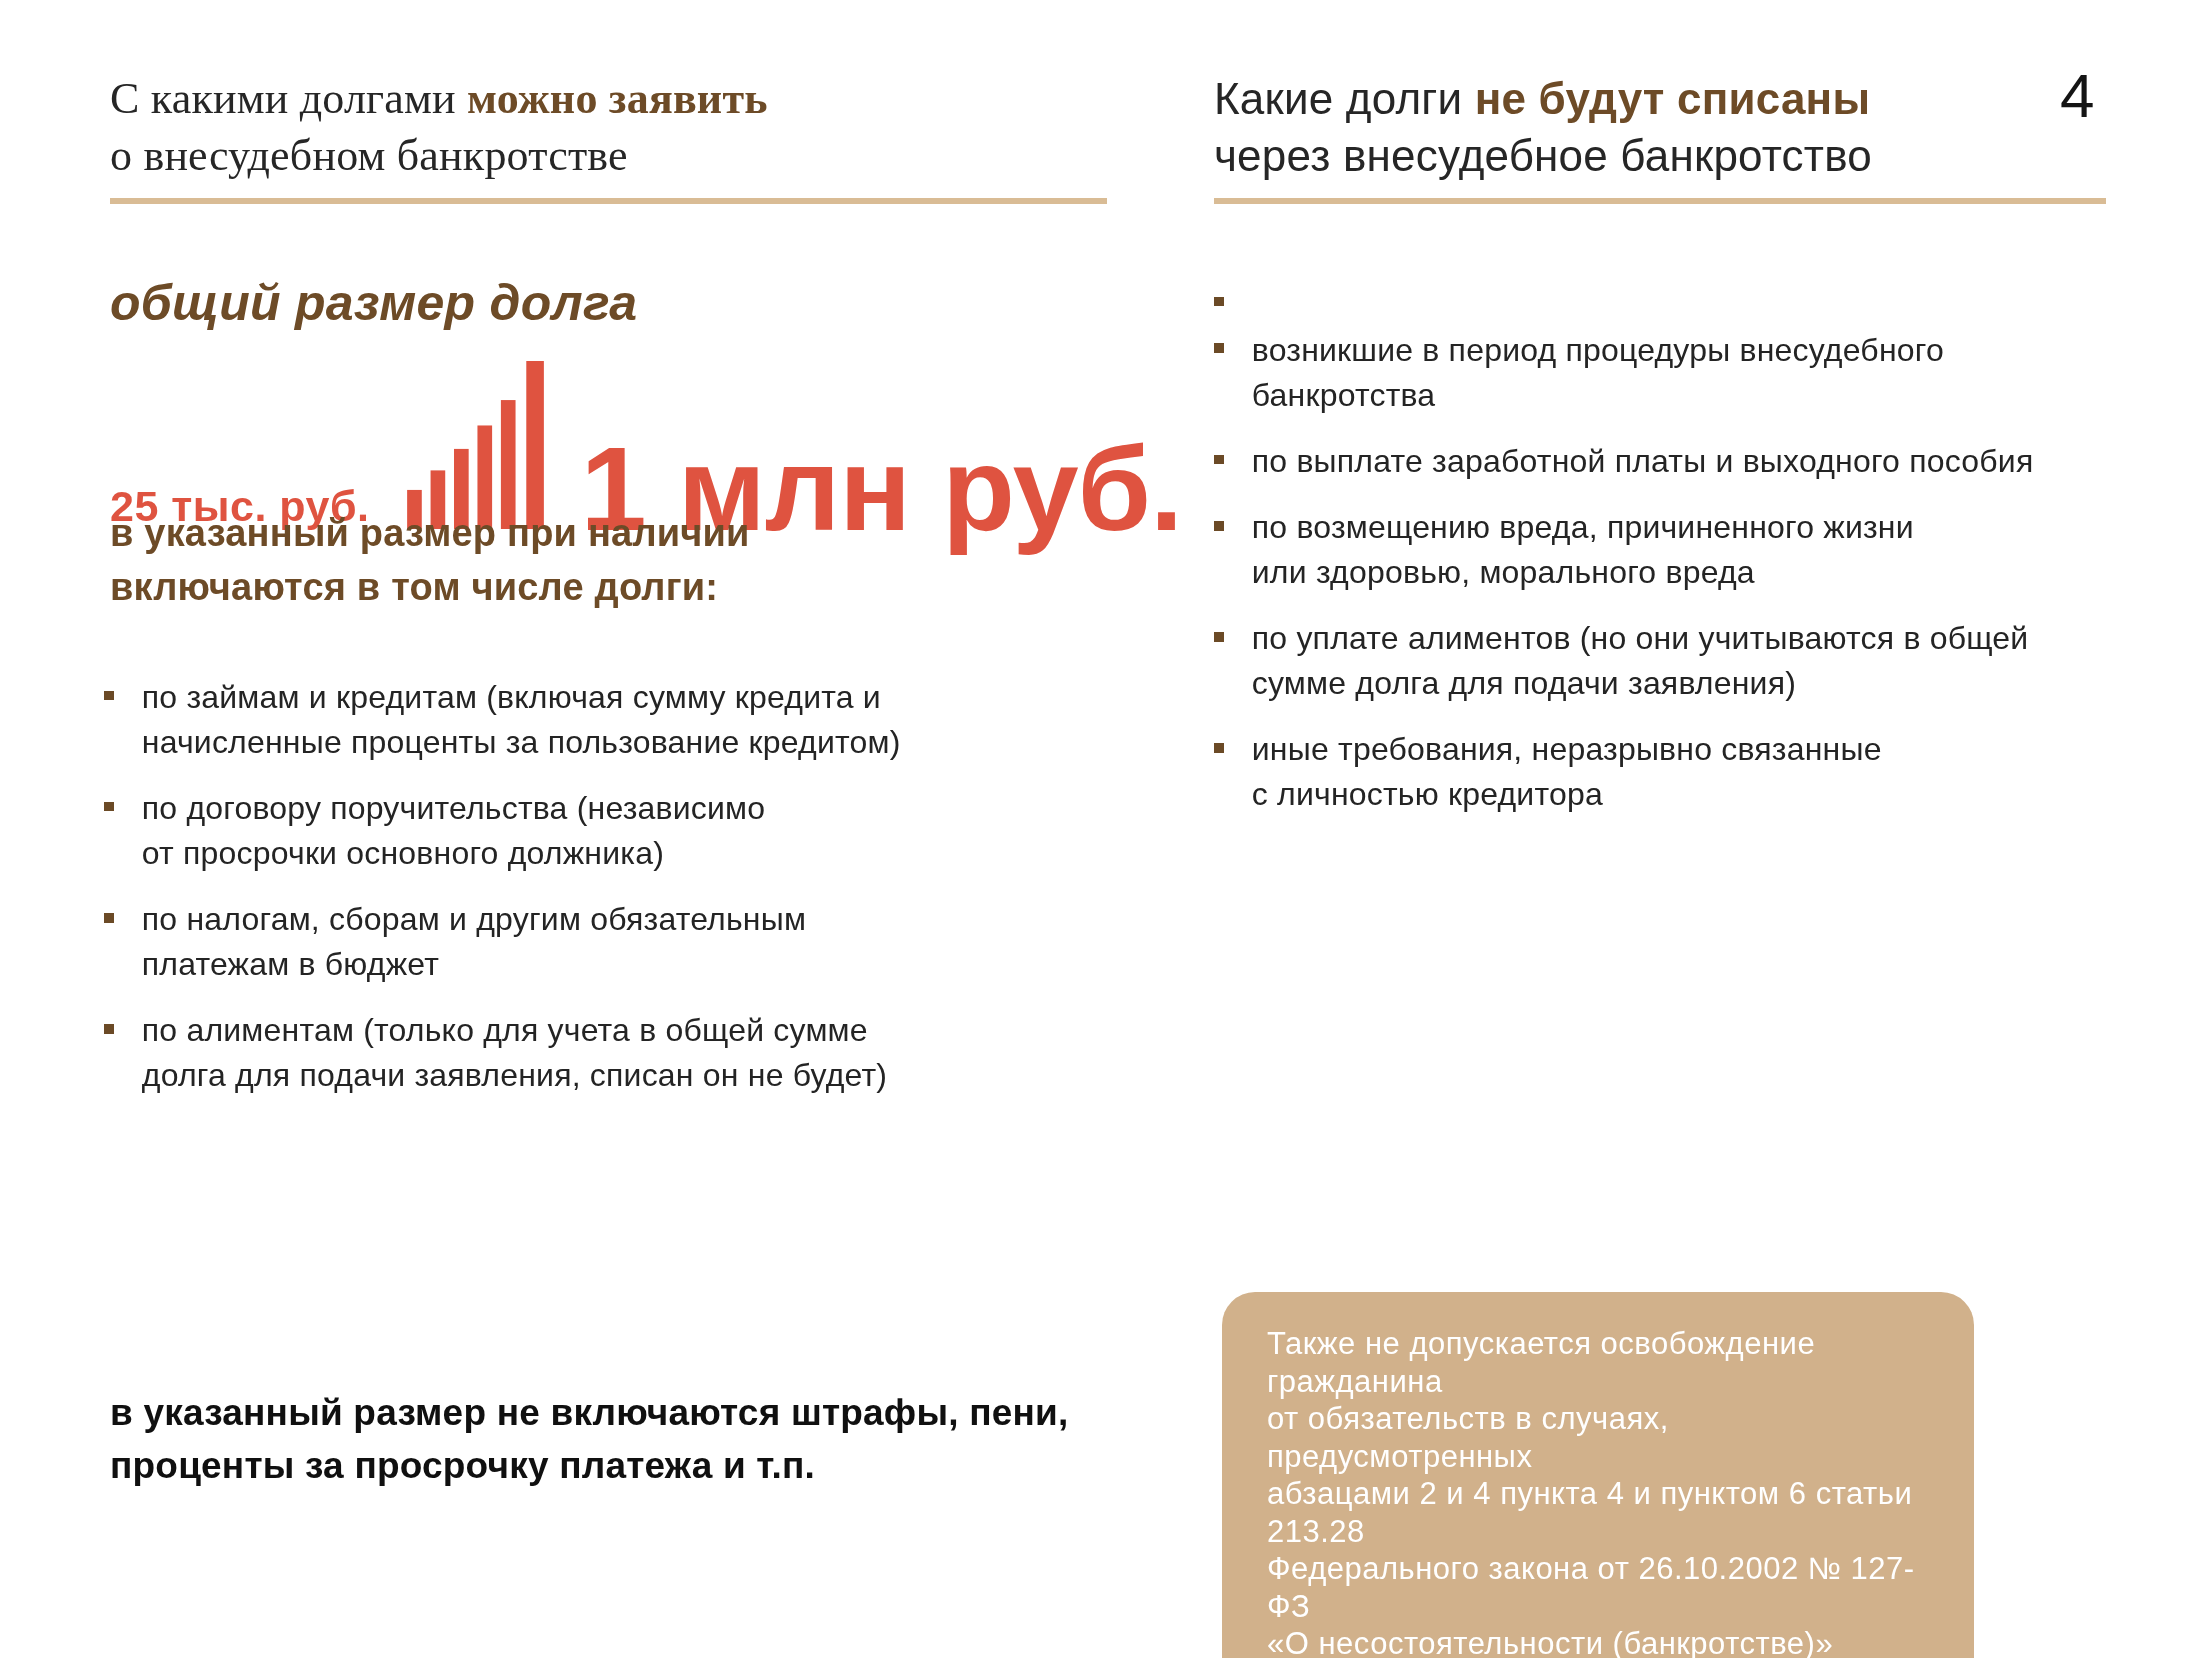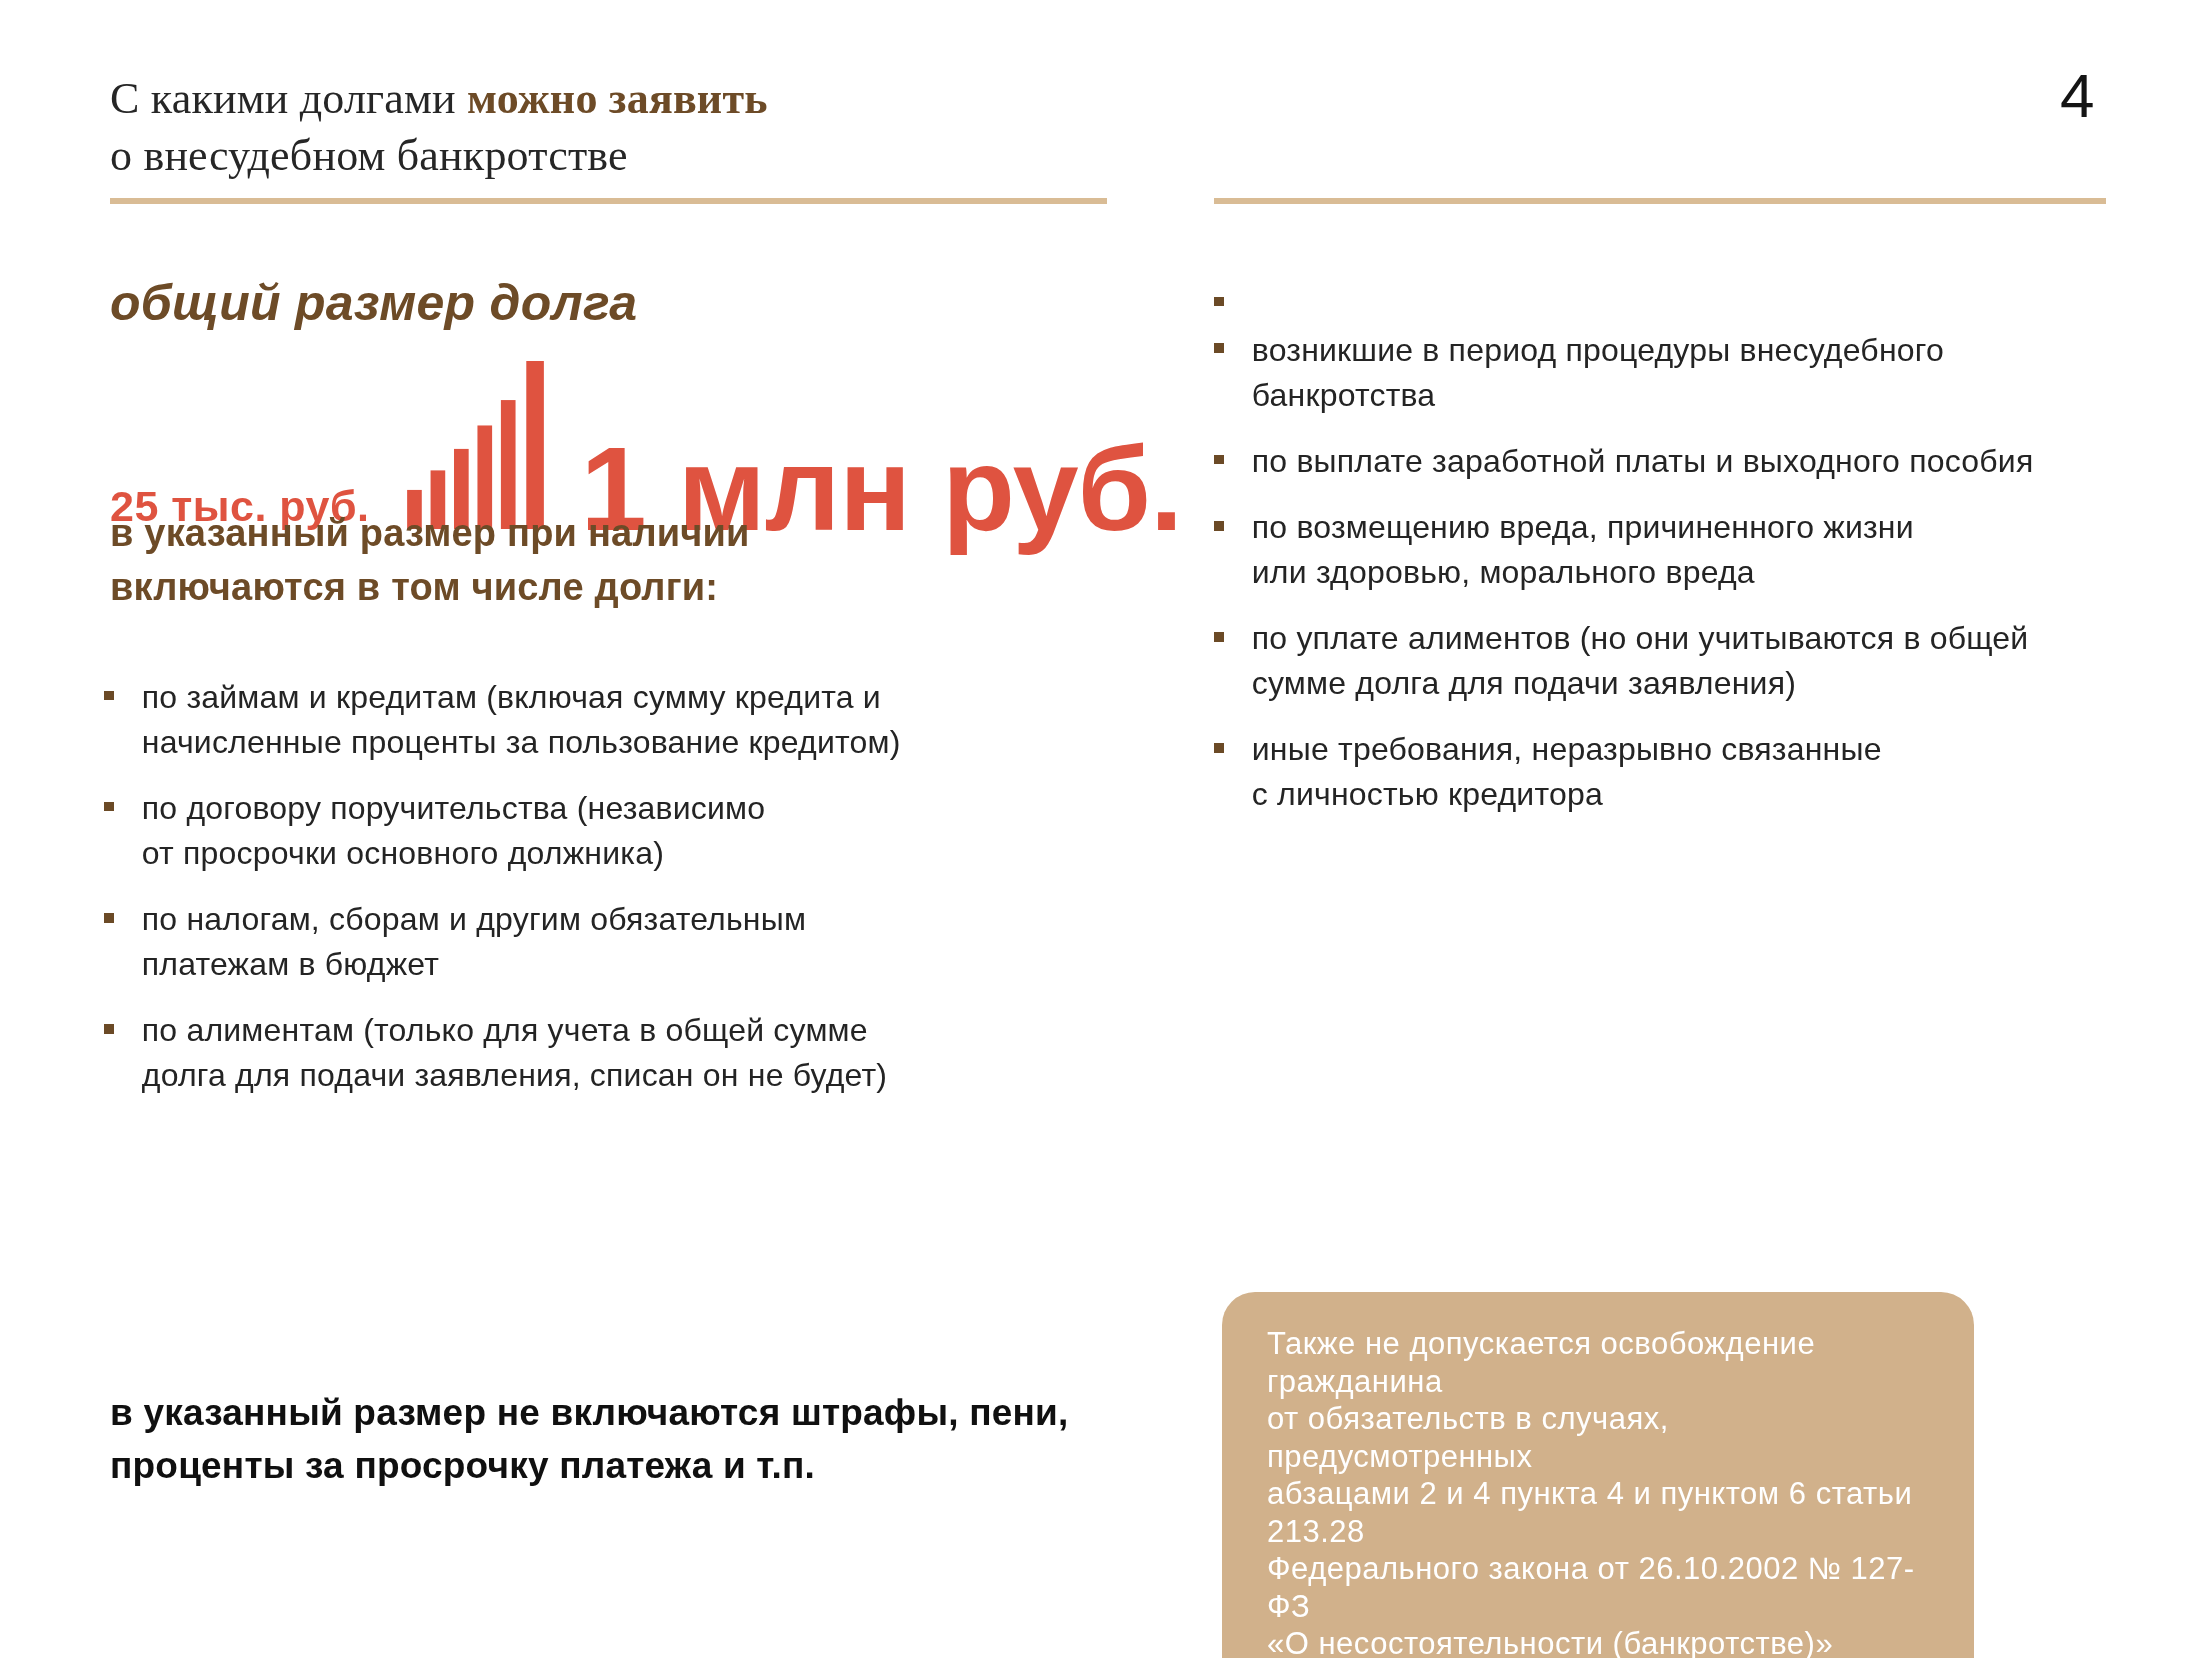--- a/index.html
+++ b/index.html
@@ -91,20 +91,24 @@
 </head>
 <body>
 
 <div class="page">
 
   <h1 class="heading heading-left">
     <span><span>С какими долгами </span><span class="accent">можно заявить</span></span>
     <div>о внесудебном банкротстве</div>
   </h1>
 
+  <h1 class="heading heading-right">
+    <span><span>Какие долги </span><span class="accent">не будут списаны</span></span>
+    <div>через внесудебное банкротство</div>
+  </h1>
 
   <div class="page-number">4</div>
 
   <div class="divider divider-left"></div>
   <div class="divider divider-right"></div>
 
   <div class="debt-size-label">общий размер долга</div>
 
   <div class="amount-row">
     <span class="min-amount">25 тыс. руб.</span>

